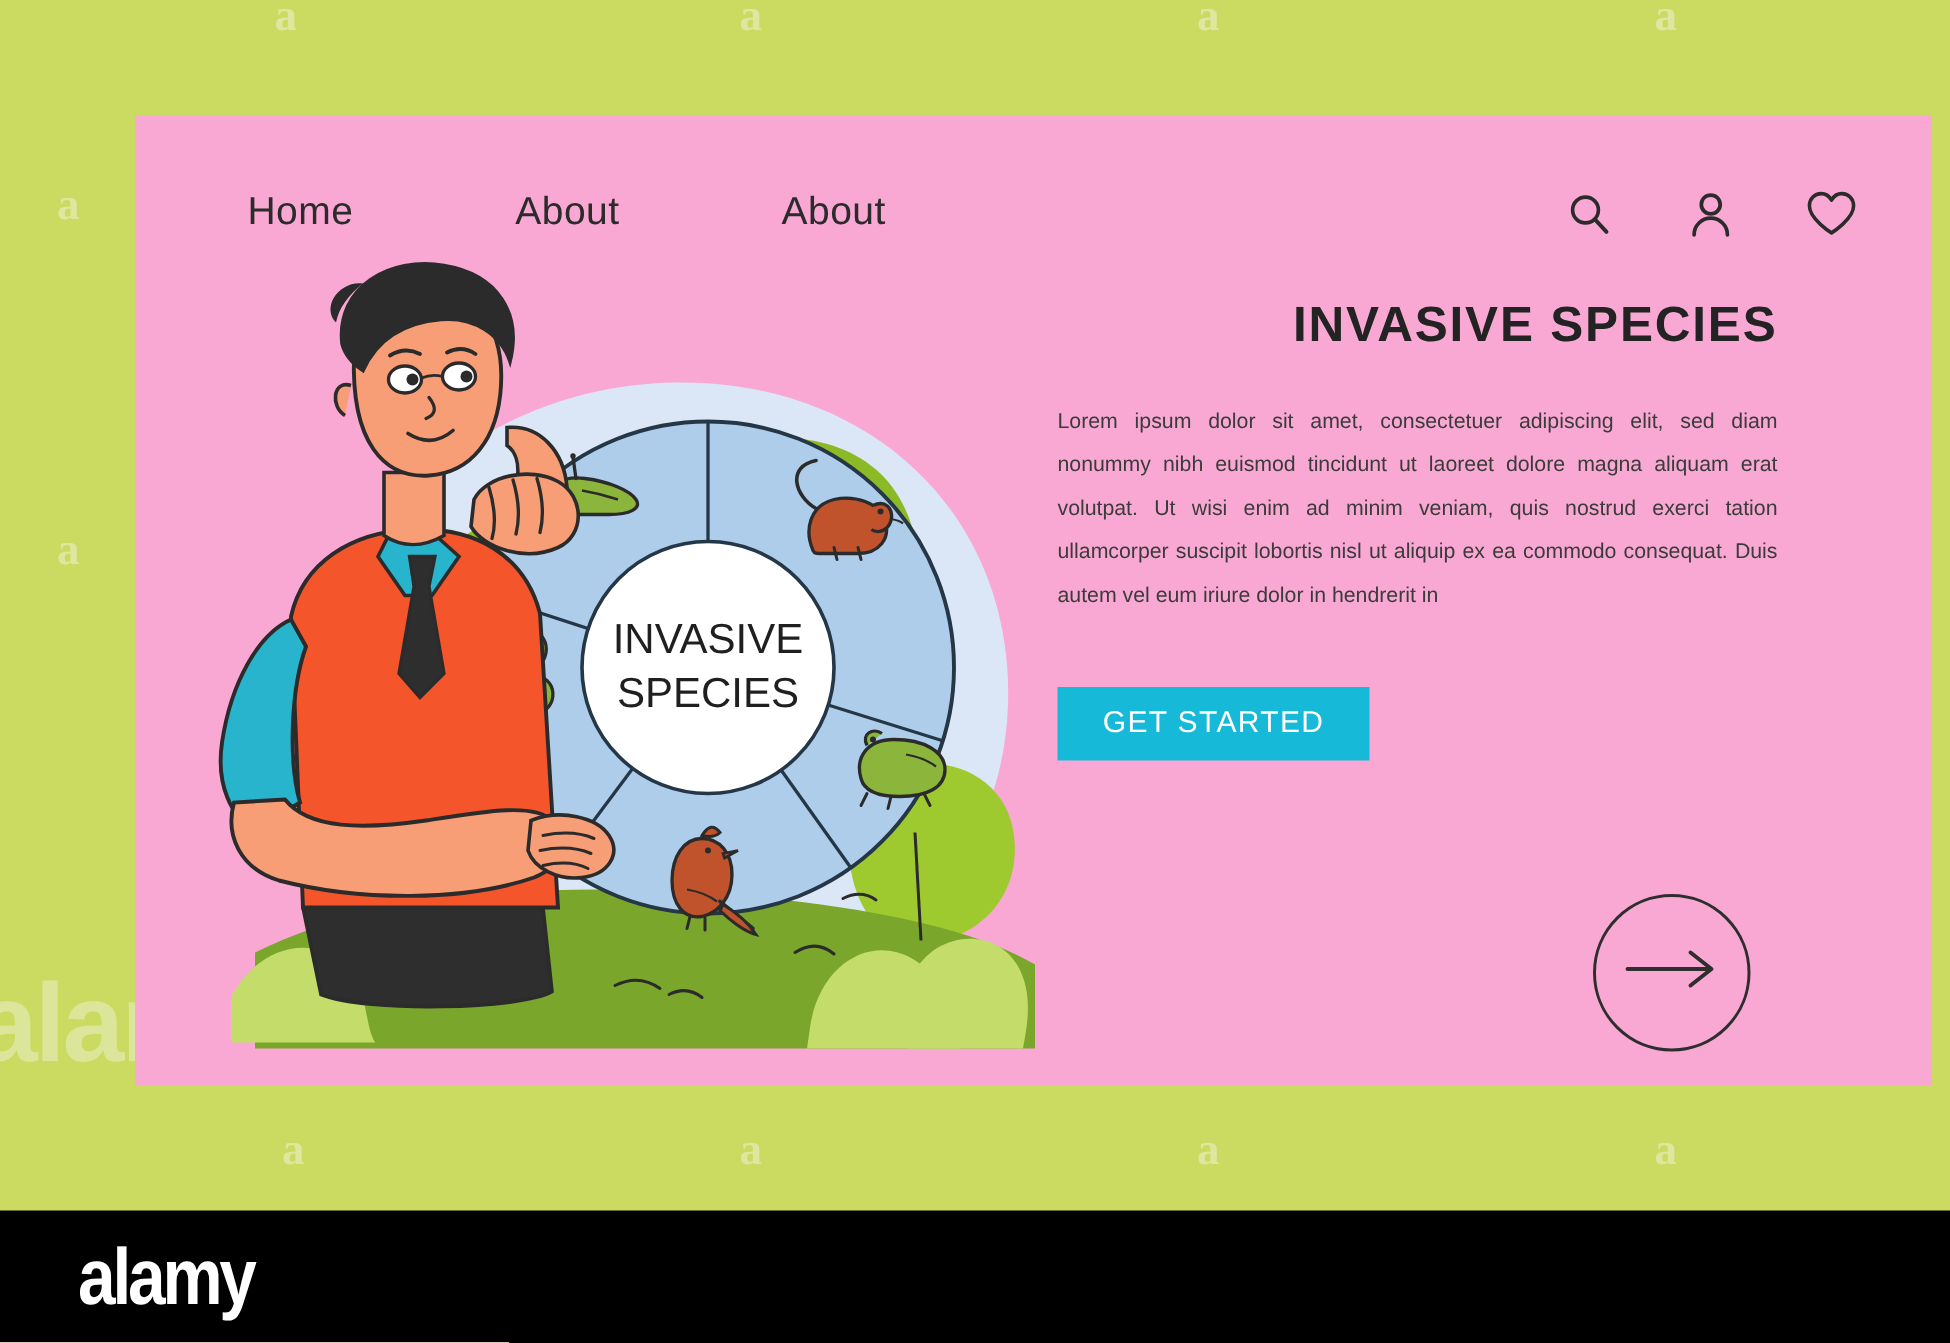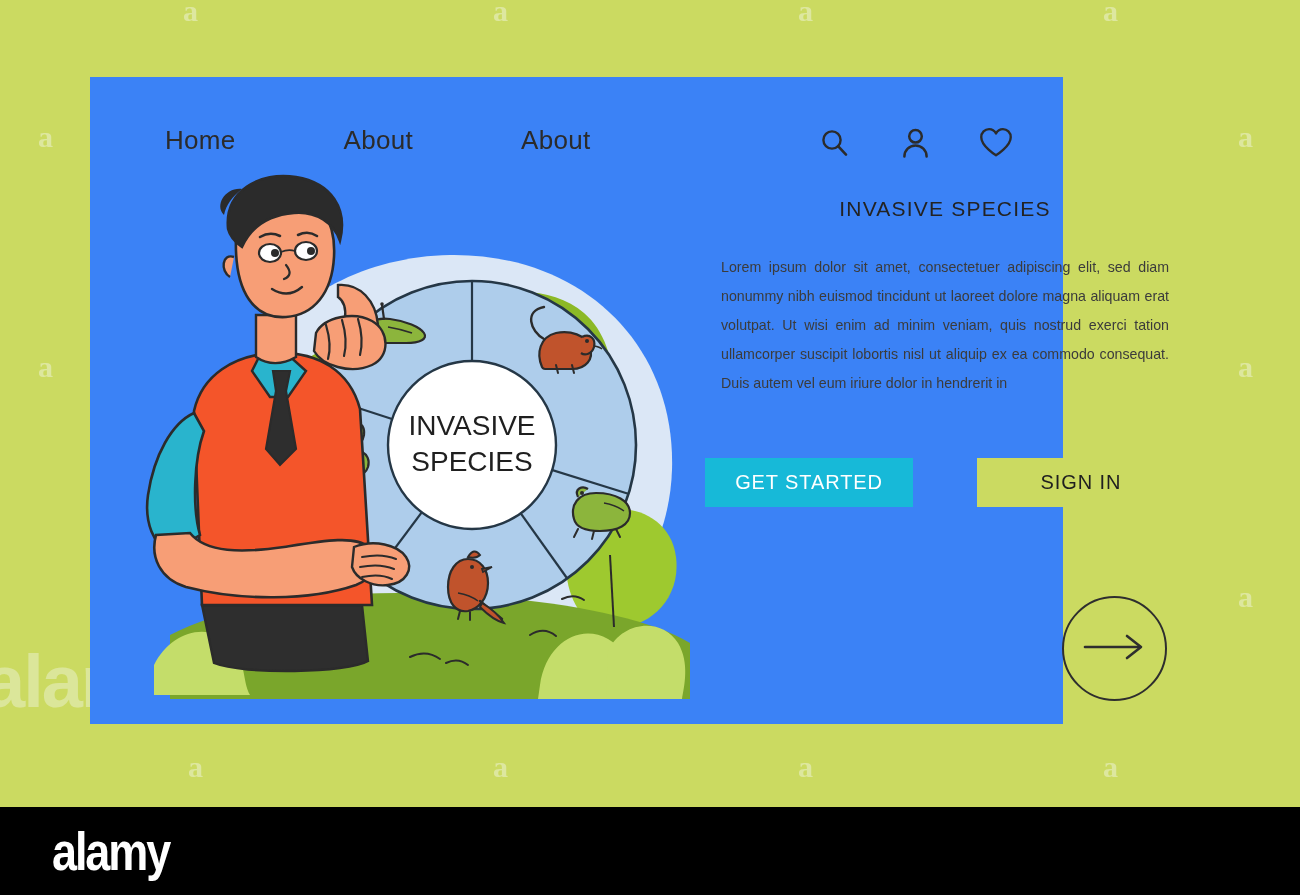--- a/index.html
+++ b/index.html
@@ -44,23 +44,23 @@
     line-height: 1;
     opacity: .8;
     user-select: none;
   }
 
   
   .card {
     position: absolute;
     left: 90px;
     top: 77px;
-    width: 973px;
+    width: 1198px;
     height: 647px;
-    background: #3b82f6;
+    background: #f9a8d4;
     z-index: 3;
   }
 
   
   .nav {
     position: absolute;
     left: 0;
     top: 0;
     width: 100%;
     height: 130px;
@@ -107,34 +107,34 @@
   }
 
   
   .content {
     position: absolute;
     left: 615px;
     top: 120px;
     width: 480px;
   }
   .title {
-    font-size: 21px;
+    font-size: 33px;
     color: #232323;
     letter-spacing: 1.2px;
-    text-align: center;
-    font-weight: 400;
+    text-align: right;
+    font-weight: 700;
     margin: 0 0 32px 0;
     white-space: nowrap;
   }
   .para {
     font-size: 14.2px;
     color: #3b3b3b;
     line-height: 2.05;
     text-align: justify;
-    margin: 16px;
+    margin: 0;
   }
   .btn-row {
     position: absolute;
     left: 615px;
     top: 381px;
     width: 480px;
     display: flex;
     justify-content: space-between;
   }
   .btn {
@@ -401,21 +401,20 @@
       </svg>
     </div>
 
     <div class="content">
       <h1 class="title">INVASIVE SPECIES</h1>
       <p class="para">Lorem ipsum dolor sit amet, consectetuer adipiscing elit, sed diam nonummy nibh euismod tincidunt ut laoreet dolore magna aliquam erat volutpat. Ut wisi enim ad minim veniam, quis nostrud exerci tation ullamcorper suscipit lobortis nisl ut aliquip ex ea commodo consequat. Duis autem vel eum iriure dolor in hendrerit in</p>
     </div>
 
     <div class="btn-row">
       <button class="btn btn-primary">GET STARTED</button>
-      <button class="btn btn-secondary">SIGN IN</button>
     </div>
 
     <div class="arrow-btn">
       <span>
         <svg width="66" height="26" viewBox="0 0 66 26">
           <line x1="3" y1="13" x2="58" y2="13" stroke="#2e2e2e" stroke-width="2.6" stroke-linecap="round"></line>
           <polyline points="45,2 59,13 45,24" fill="none" stroke="#2e2e2e" stroke-width="2.6" stroke-linecap="round" stroke-linejoin="round"></polyline>
         </svg>
       </span>
     </div>

